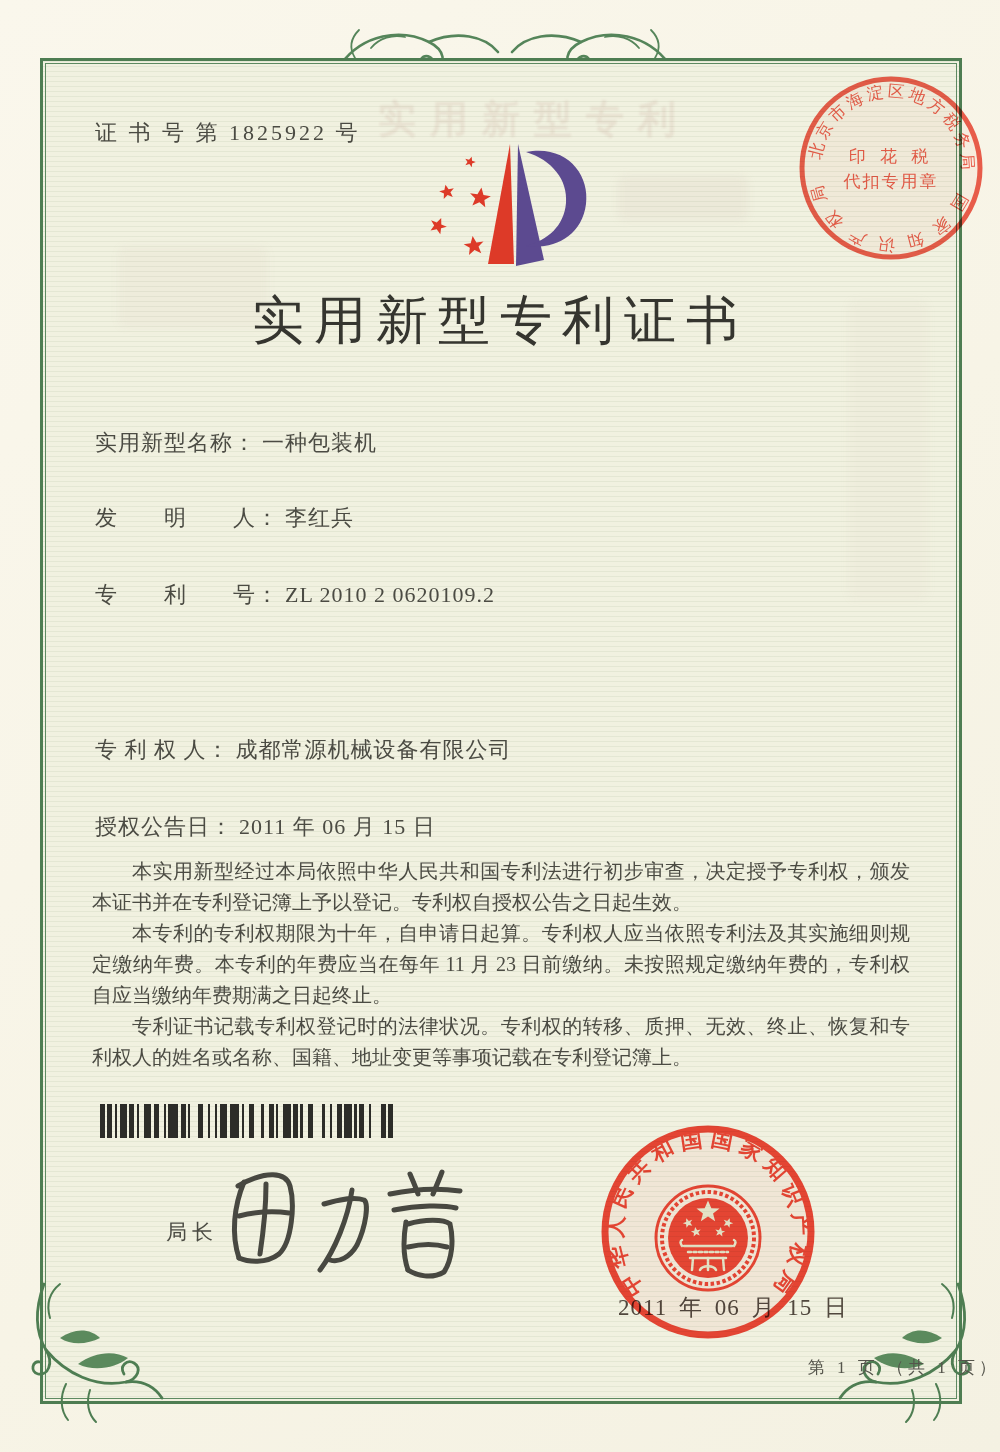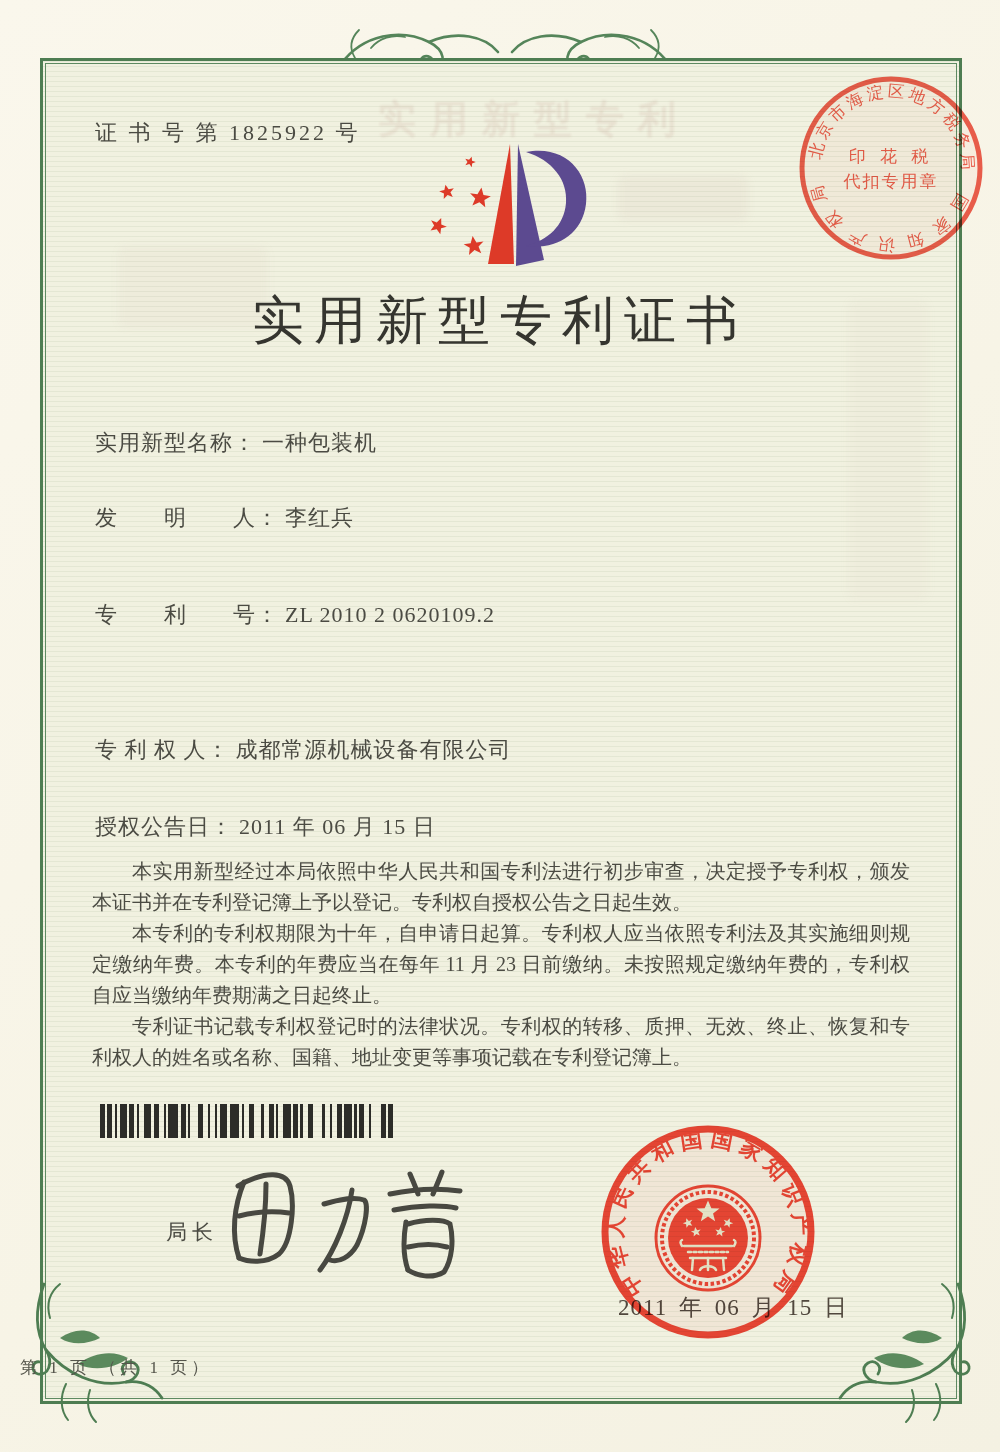--- a/index.html
+++ b/index.html
@@ -36,21 +36,21 @@
   .smudge { background:rgba(195,165,155,0.10); filter:blur(4px); border-radius:8px; }
 
   .main-title {
     left:0; right:0; top:286px; text-align:center;
     font-size:52px; font-weight:normal; color:#35352f; letter-spacing:10px;
   }
 
   .field { left:95px; font-size:22px; color:#4b4b43; letter-spacing:1px; white-space:nowrap; }
   .field .lbl { }
   .field .val { margin-left:6px; }
-  .f0 { top:428px; } .f1 { top:503px; } .f2 { top:580px;margin-top:20px; }
+  .f0 { top:428px; } .f1 { top:503px; } .f2 { top:580px; }
   .f3 { top:658px; } .f4 { top:735px; } .f5 { top:812px; }
 
   .paras {
     left:92px; top:856px; width:818px;
     font-size:20px; line-height:31px; color:#4b4b43;
     text-align:justify;
   }
   .paras p { text-indent:2em; margin:0; }
 
   .barcode { left:100px; top:1104px; width:322px; height:34px; display:flex; align-items:stretch; overflow:hidden; }
@@ -58,21 +58,21 @@
   .barcode .s { background:transparent; }
 
   .signer-title { left:166px; top:1218px; font-size:21px; color:#4b4b43; letter-spacing:5px; }
   .signature { left:222px; top:1160px; }
 
   .issue-date { left:618px; top:1292px; font-size:23px; color:#50473d; letter-spacing:1px; word-spacing:5px; }
 
   .seal { left:596px; top:1120px; mix-blend-mode:multiply; opacity:0.93; }
   .tax-stamp { left:793px; top:70px; mix-blend-mode:multiply; opacity:0.9; }
 
-  .footer { left:0; right:0; top:1356px; text-align:left; font-size:17px; color:#55554c; letter-spacing:4px;padding-left:20px; }
+  .footer { left:0; right:0; top:1356px; text-align:right; font-size:17px; color:#55554c; letter-spacing:4px;padding-left:20px; }
 
   .ornament { color:#55855a; }
 </style>
 </head>
 <body>
 
 <div class="page">
 
   <svg class="abs ornament" style="left:335px; top:18px;" width="340" height="84" viewBox="0 0 340 84">
     <defs>

